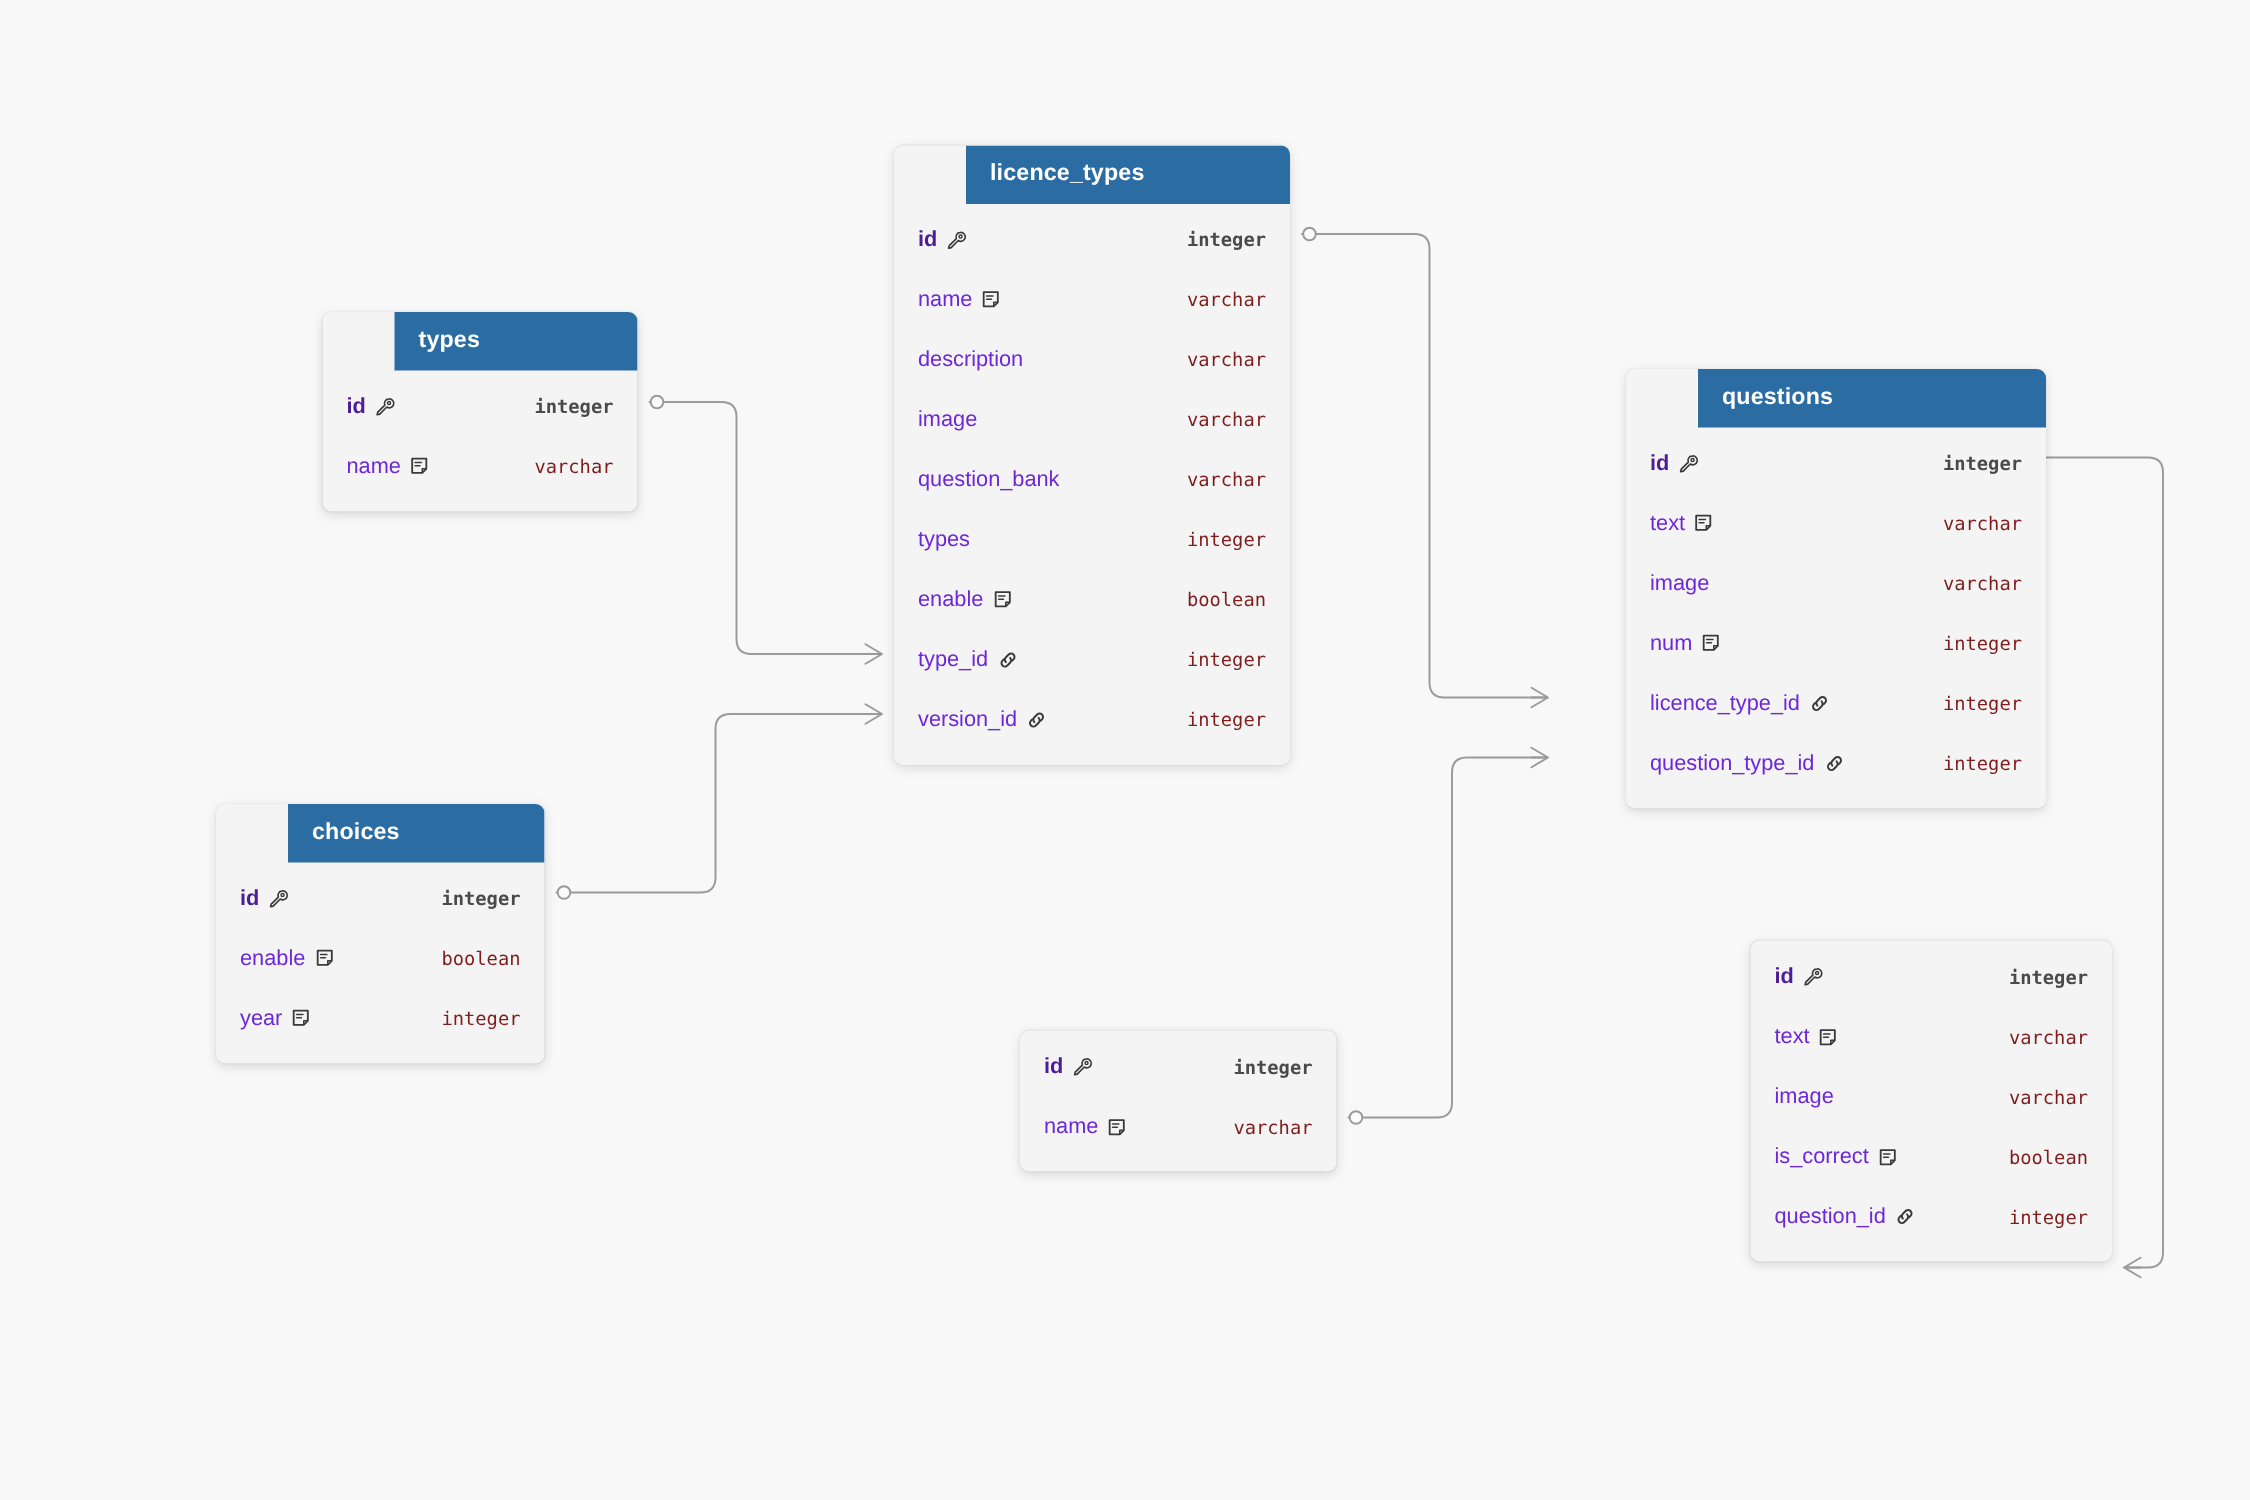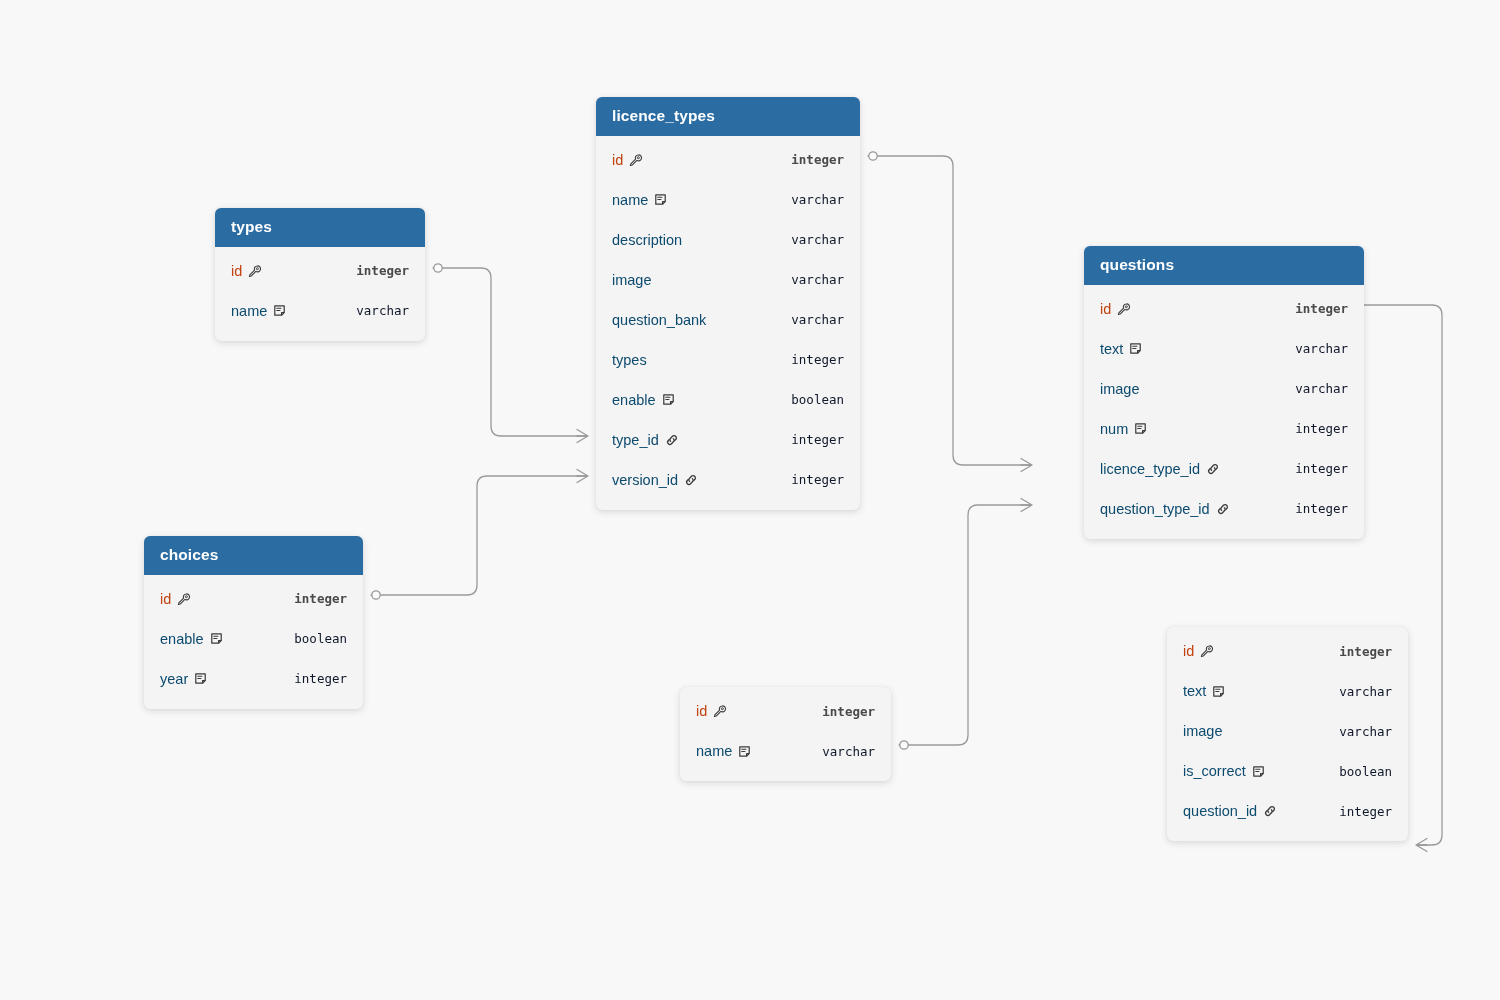--- a/index.html
+++ b/index.html
@@ -52,50 +52,51 @@
     overflow: hidden;
   }
   .table-header {
     background: #2b6ca3;
     color: #ffffff;
     font-size: 15.5px;
     font-weight: bold;
     padding: 11px 16px 12px 16px;
     letter-spacing: 0.1px;
     line-height: 1;
+    margin-left: 48px;
   }
   .table-body {
     padding: 4px 0 10px 0;
   }
   .field-row {
     display: flex;
     align-items: center;
     justify-content: space-between;
     height: 40px;
     padding: 0 16px;
     box-sizing: border-box;
   }
   .field-left {
     display: flex;
     align-items: center;
     gap: 6px;
     white-space: nowrap;
   }
   .field-name {
     font-size: 14.5px;
-    color: #0c4a6e;
+    color: #6d28d9;
   }
   .field-row.pk .field-name {
-    font-weight: normal;
-    color: #c2410c;
+    font-weight: bold;
+    color: #4c1d95;
   }
   .field-type {
     font-family: "DejaVu Sans Mono", "Liberation Mono", monospace;
     font-size: 12.5px;
-    color: #0f172a;
+    color: #7f1d1d;
     white-space: nowrap;
     text-align: right;
   }
   .field-row.pk .field-type {
     color: #4a4a4a;
     font-weight: bold;
   }
   .fi { display: inline-flex; align-items: center; line-height: 0; }
   .fi svg { display: block; }
 </style>

